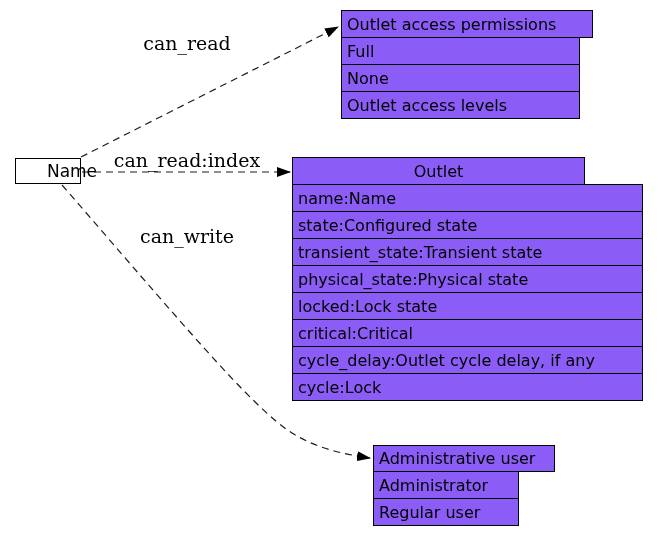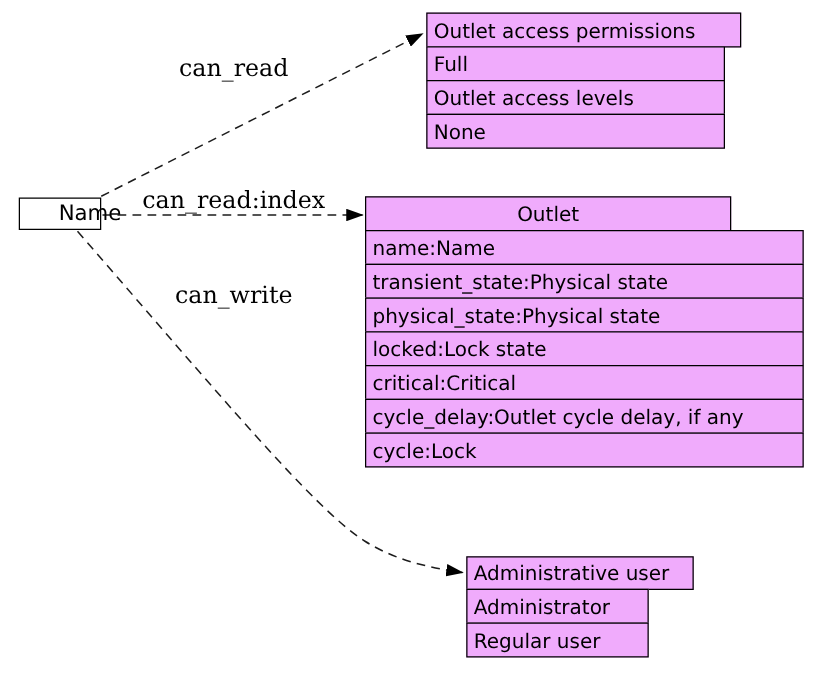--- a/index.html
+++ b/index.html
@@ -42,35 +42,35 @@
     padding-left: 48px;
   }
   .edge-label {
     position: absolute;
     transform: translateX(-50%);
     font-family: "DejaVu Serif", serif;
     font-size: 19px;
     line-height: 1;
     white-space: nowrap;
   }
-  .elbl-can-read   { left: 187px; top: 46px; }
+  .elbl-can-read   { left: 187px; top: 34px; }
   .elbl-can-read-index { left: 187px; top: 151px; }
   .elbl-can-write  { left: 187px; top: 227px; }
   .gtable {
     position: absolute;
     font-size: 16px;
   }
   .gtable .hdr, .gtable .grow {
     box-sizing: border-box;
     border: 1px solid #000;
     height: 28px;
     display: flex;
     align-items: center;
     padding: 0 5px;
-    background: #f0abfc;
+    background: #8b5cf6;
     white-space: nowrap;
     overflow: hidden;
   }
   .gtable .grow { margin-top: -1px; }
   .gtable .hdr + .grow { margin-top: -1px; }
   .t-perms { left: 341px; top: 10px; }
   .t-perms .hdr  { width: 252px; }
   .t-perms .grow { width: 239px; }
   .t-outlet { left: 292px; top: 157px; }
   .t-outlet .hdr  { width: 293px; justify-content: center; }
@@ -97,28 +97,29 @@
 
   <div class="node-box">Name</div>
 
   <div class="edge-label elbl-can-read">can_read</div>
   <div class="edge-label elbl-can-read-index">can_read:index</div>
   <div class="edge-label elbl-can-write">can_write</div>
 
   <div class="gtable t-perms">
     <div class="hdr">Outlet access permissions</div>
     <div class="grow">Full</div>
+    <div class="grow">None</div>
     <div class="grow">Outlet access levels</div>
-    <div class="grow">None</div>
   </div>
 
   <div class="gtable t-outlet">
     <div class="hdr">Outlet</div>
     <div class="grow">name:Name</div>
-    <div class="grow">transient_state:Physical state</div>
+    <div class="grow">state:Configured state</div>
+    <div class="grow">transient_state:Transient state</div>
     <div class="grow">physical_state:Physical state</div>
     <div class="grow">locked:Lock state</div>
     <div class="grow">critical:Critical</div>
     <div class="grow">cycle_delay:Outlet cycle delay, if any</div>
     <div class="grow">cycle:Lock</div>
   </div>
 
   <div class="gtable t-admin">
     <div class="hdr">Administrative user</div>
     <div class="grow">Administrator</div>

